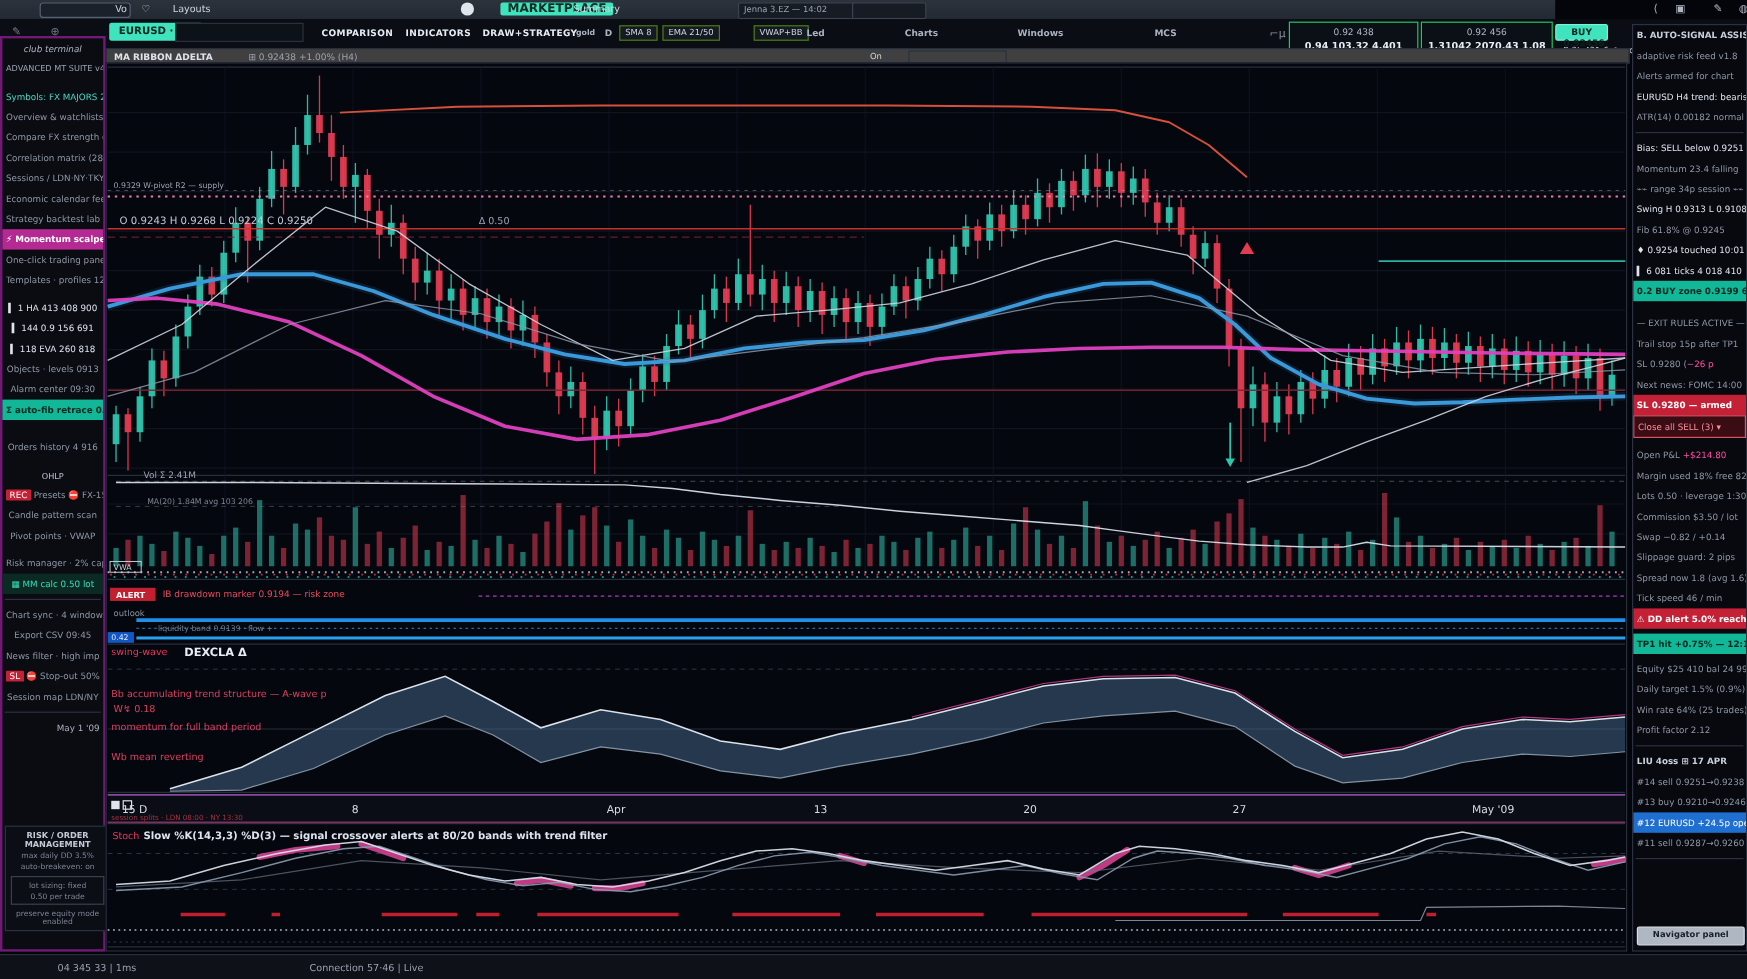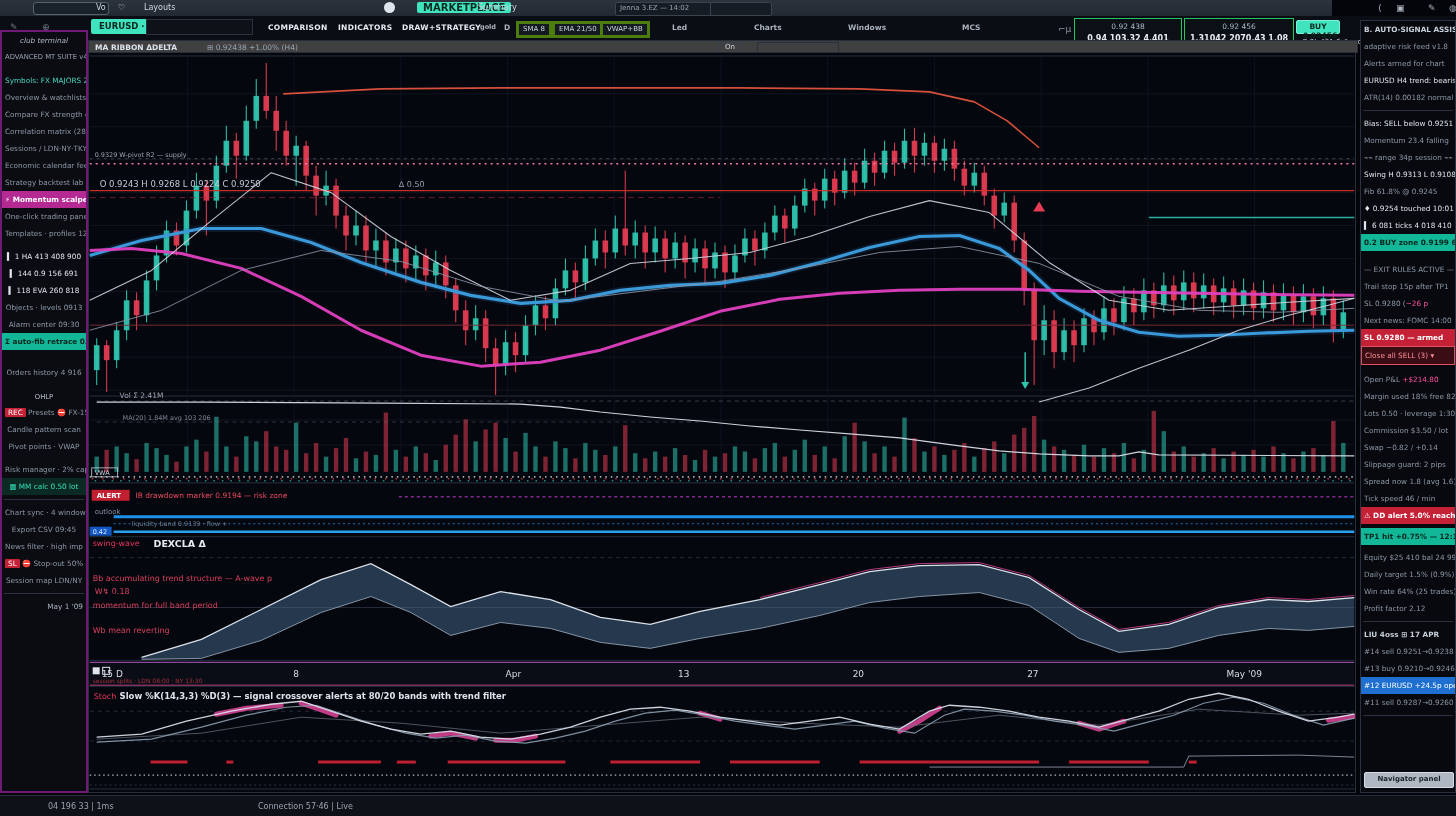--- a/index.html
+++ b/index.html
@@ -1,37 +1,37 @@
 <!DOCTYPE html>
 <html><head>
 <meta charset="utf-8">
 <style>
   html,body{margin:0;padding:0;background:#04050a;width:1456px;height:816px;overflow:hidden;
     font-family:"DejaVu Sans","Liberation Sans",sans-serif;color:#c6cdd8;}
   .abs{position:absolute;}
   
   #topbar{left:0;top:0;width:1296px;height:16px;background:linear-gradient(#2c333d,#232932);
-    border-bottom:1px solid #10141b;font-size:8px;color:#c9d1db;padding-left:36px;}
+    border-bottom:1px solid #10141b;font-size:8px;color:#c9d1db;}
   #topbar .ico{display:inline-block;color:#aeb7c2;font-size:9px;margin:2px 4px 0 4px;}
   .win-btn{position:absolute;left:33px;top:2px;width:74px;height:11px;border:1px solid #556070;border-radius:3px;background:#1b212b;}
   .tb-item{position:absolute;top:3px;font-size:8px;color:#cdd5df;}
   .tb-chip{position:absolute;left:417px;top:2px;height:11px;line-height:11px;padding:0 6px;background:#3fe3bd;color:#0b2a22;
     font-size:10px;font-weight:bold;border-radius:2px;}
   .tb-circle{position:absolute;left:384px;top:2px;width:11px;height:11px;border-radius:50%;background:#dfe5ec;}
   .tb-input{position:absolute;top:2px;height:10px;background:#171c24;border:1px solid #3a434f;border-radius:2px;
     font-size:7px;color:#9aa3b0;padding:1px 4px;}
   
   #toolbar2{left:0;top:16px;width:1456px;height:24px;background:#0a0d13;border-bottom:1px solid #181e28;font-size:8px;}
   .t2-ico{position:absolute;top:6px;color:#6f7a88;font-size:9px;}
   .sym-badge{position:absolute;left:91px;top:3px;height:15px;line-height:15px;padding:0 8px;background:#3fe3bd;color:#08251d;
     font-weight:bold;font-size:8.5px;border-radius:2px;}
   .sym-box{position:absolute;left:146px;top:3px;width:105px;height:14px;border:1px solid #2a313d;background:#0d1118;}
   .t2-tab{position:absolute;top:7px;font-size:7.5px;font-weight:bold;color:#e6ecf4;letter-spacing:.3px;}
   .t2-chip{position:absolute;top:5px;height:11px;line-height:11px;padding:0 4px;font-size:7px;color:#cfd6e0;
-    border:3px solid #4d7c0f;background:#141922;}
+    border:1px solid #4d7c0f;background:#141922;}
   .t2-menu{position:absolute;top:7px;font-size:7.5px;color:#aab3bf;font-weight:bold;}
   
   #quotes{left:1058px;top:18px;width:302px;height:34px;}
   .q-ico{position:absolute;left:0;top:6px;color:#8a94a2;font-size:9px;}
   .q-box{position:absolute;top:0;height:32px;border:1px solid #22c55e;background:#0b0f16;text-align:center;}
   .q-top{font-size:7.5px;color:#aeb7c4;margin-top:3px;}
   .q-val{font-size:8px;color:#e8edf4;font-weight:bold;margin-top:3px;}
   .q-buy{position:absolute;left:238px;top:2px;width:44px;height:14px;background:#3fe3bd;border:1px solid #7ef0d4;
     color:#08251d;font-size:7.5px;font-weight:bold;border-radius:2px;font-family:inherit;}
   .q-sub{position:absolute;left:218px;top:20px;width:86px;font-size:7px;color:#cfd6e0;text-align:right;}
@@ -101,21 +101,21 @@
   <span class="t2-ico" style="left:42px">⊕</span>
   <span class="sym-badge">EURUSD · H4</span>
   <span class="sym-box"></span>
   <span class="t2-tab" style="left:268px">COMPARISON</span>
   <span class="t2-tab" style="left:338px">INDICATORS</span>
   <span class="t2-tab" style="left:402px">DRAW+STRATEGY</span>
   <span class="t2-menu" style="left:480px;font-size:6.5px">gold</span>
   <span class="t2-menu" style="left:504px">D</span>
   <span class="t2-chip" style="left:516px">SMA 8</span>
   <span class="t2-chip" style="left:552px">EMA 21/50</span>
-  <span class="t2-chip" style="left:600px">VWAP+BB</span>
+  <span class="t2-chip" style="left:628px">VWAP+BB</span>
   <span class="t2-menu" style="left:672px">Led</span>
   <span class="t2-menu" style="left:754px">Charts</span>
   <span class="t2-menu" style="left:848px">Windows</span>
   <span class="t2-menu" style="left:962px">MCS</span>
 
 </div>
 
 <div id="quotes" class="abs">
   <span class="q-ico">⌐µ</span>
   <div class="q-box" style="left:16px;width:106px">
@@ -171,20 +171,30 @@
       <div class="row c-tealtext">▦ MM calc 0.50 lot</div>
       <div class="sep"></div>
       <div class="row ">Chart sync · 4 windows</div>
       <div class="row ">Export CSV 09:45</div>
       <div class="row ">News filter · high imp</div>
       <div class="row c-redrow"><span class="chip-red">SL</span> ⛔ Stop-out 50%</div>
       <div class="row ">Session map LDN/NY</div>
       <div class="sep"></div>
       <div class="row c-rightdim">May 1 '09</div>
     </div>
+  <div id="lsb-panel">
+    <div class="p-title">RISK / ORDER MANAGEMENT</div>
+    <div class="p-line">max daily DD 3.5%</div>
+    <div class="p-line">auto-breakeven: on</div>
+    <div class="p-box">
+      <div class="p-line">lot sizing: fixed</div>
+      <div class="p-line">0.50 per trade</div>
+    </div>
+    <div class="p-line">preserve equity mode enabled</div>
+  </div>
 </div>
 
 <div id="rsb" class="abs">
   <div id="rsb-rows">
       <div class="row c-head">B. AUTO-SIGNAL ASSISTANT</div>
       <div class="row ">adaptive risk feed v1.8</div>
       <div class="row ">Alerts armed for chart</div>
       <div class="row c-bright">EURUSD H4 trend: bearish</div>
       <div class="row ">ATR(14) 0.00182 normal</div>
       <div class="sep"></div>
@@ -729,15 +739,15 @@
     <text x="152" y="547" fill="#e8ecf2" font-size="9.5" font-weight="bold">DEXCLA Δ</text>
     <text x="91" y="581" fill="#d8405e" font-size="8">Bb accumulating trend structure — A-wave p</text>
     <text x="93" y="594" fill="#d8405e" font-size="8">W↯ 0.18</text>
     <text x="91" y="609" fill="#d8405e" font-size="8">momentum for full band period</text>
     <text x="91" y="634" fill="#d8405e" font-size="8">Wb mean reverting</text>
     <text x="92" y="700" fill="#e8375a" font-size="8">Stoch</text>
     <text x="118" y="700" fill="#dde3ec" font-size="8.5" font-weight="bold">Slow %K(14,3,3) %D(3) — signal crossover alerts at 80/20 bands with trend filter</text>
   </svg>
 
 <div id="statusbar" class="abs">
-  <span style="left:48px">04 196 33 | 1ms</span>
+  <span style="left:48px">04 345 33 | 1ms</span>
   <span style="left:258px">Connection 57·46 | Live</span>
 </div>
 
 </body></html>

